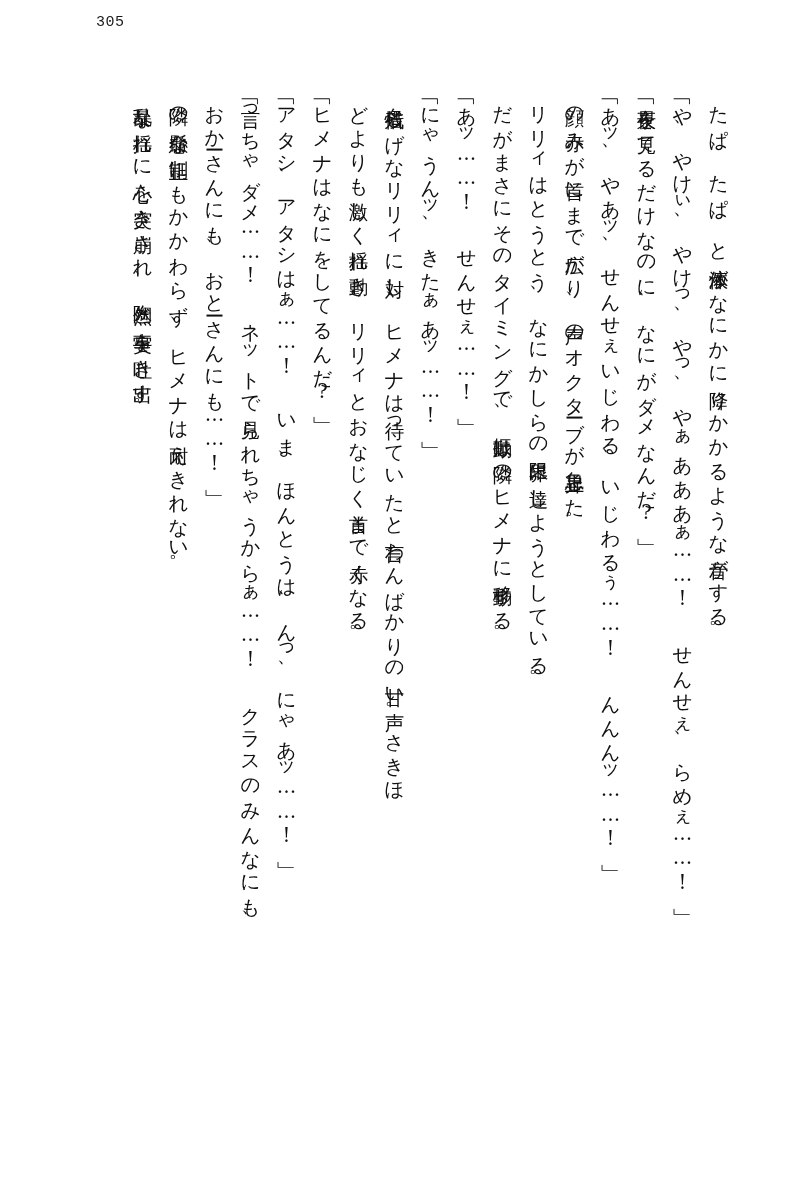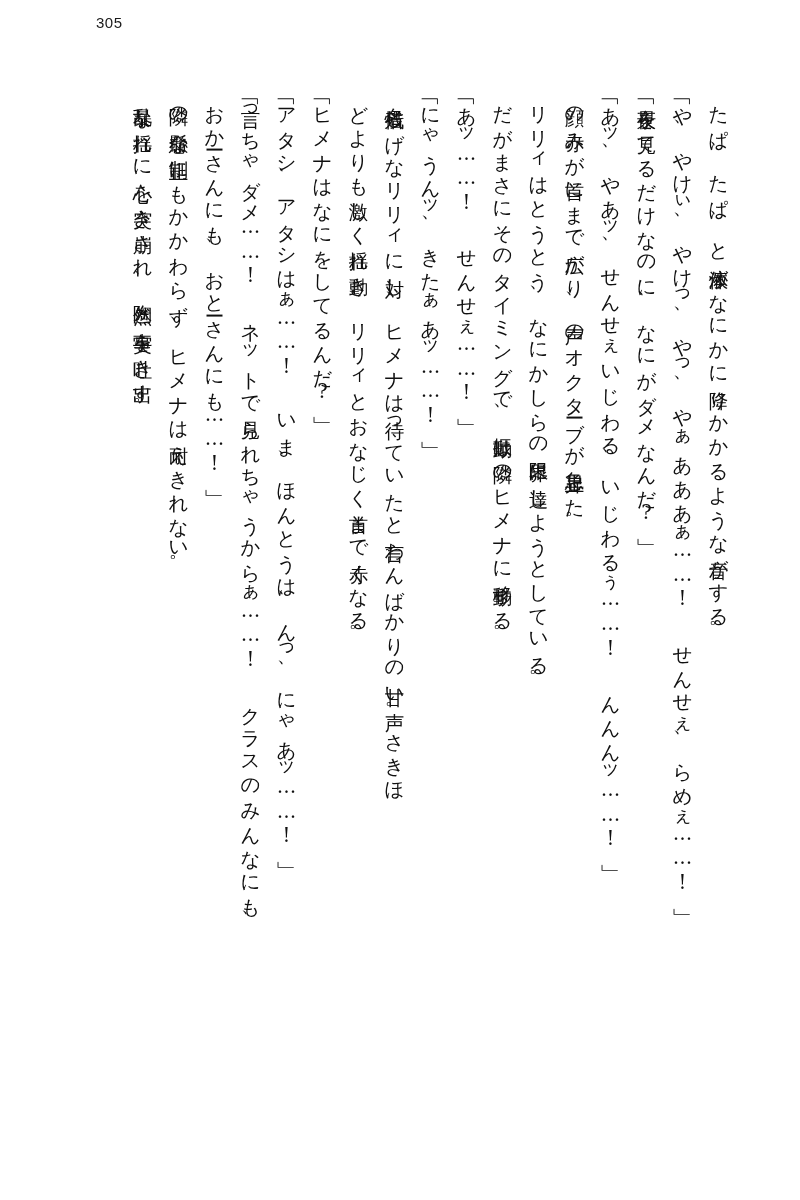--- a/index.html
+++ b/index.html
@@ -14,21 +14,21 @@
     background: #ffffff;
     overflow: hidden;
     font-family: "DejaVu Serif", "Liberation Serif", serif;
     color: #141414;
   }
   
   .page-number {
     position: absolute;
     top: 14px;
     left: 96px;
-    font-family: Liberation Sans, sans-serif;
+    font-family: Liberation Mono, monospace;
     font-size: 15px;
     letter-spacing: 0.5px;
     color: #1a1a1a;
   }
   
   .text-body {
     position: absolute;
     top: 92px;
     right: 72px;
     left: 60px;

